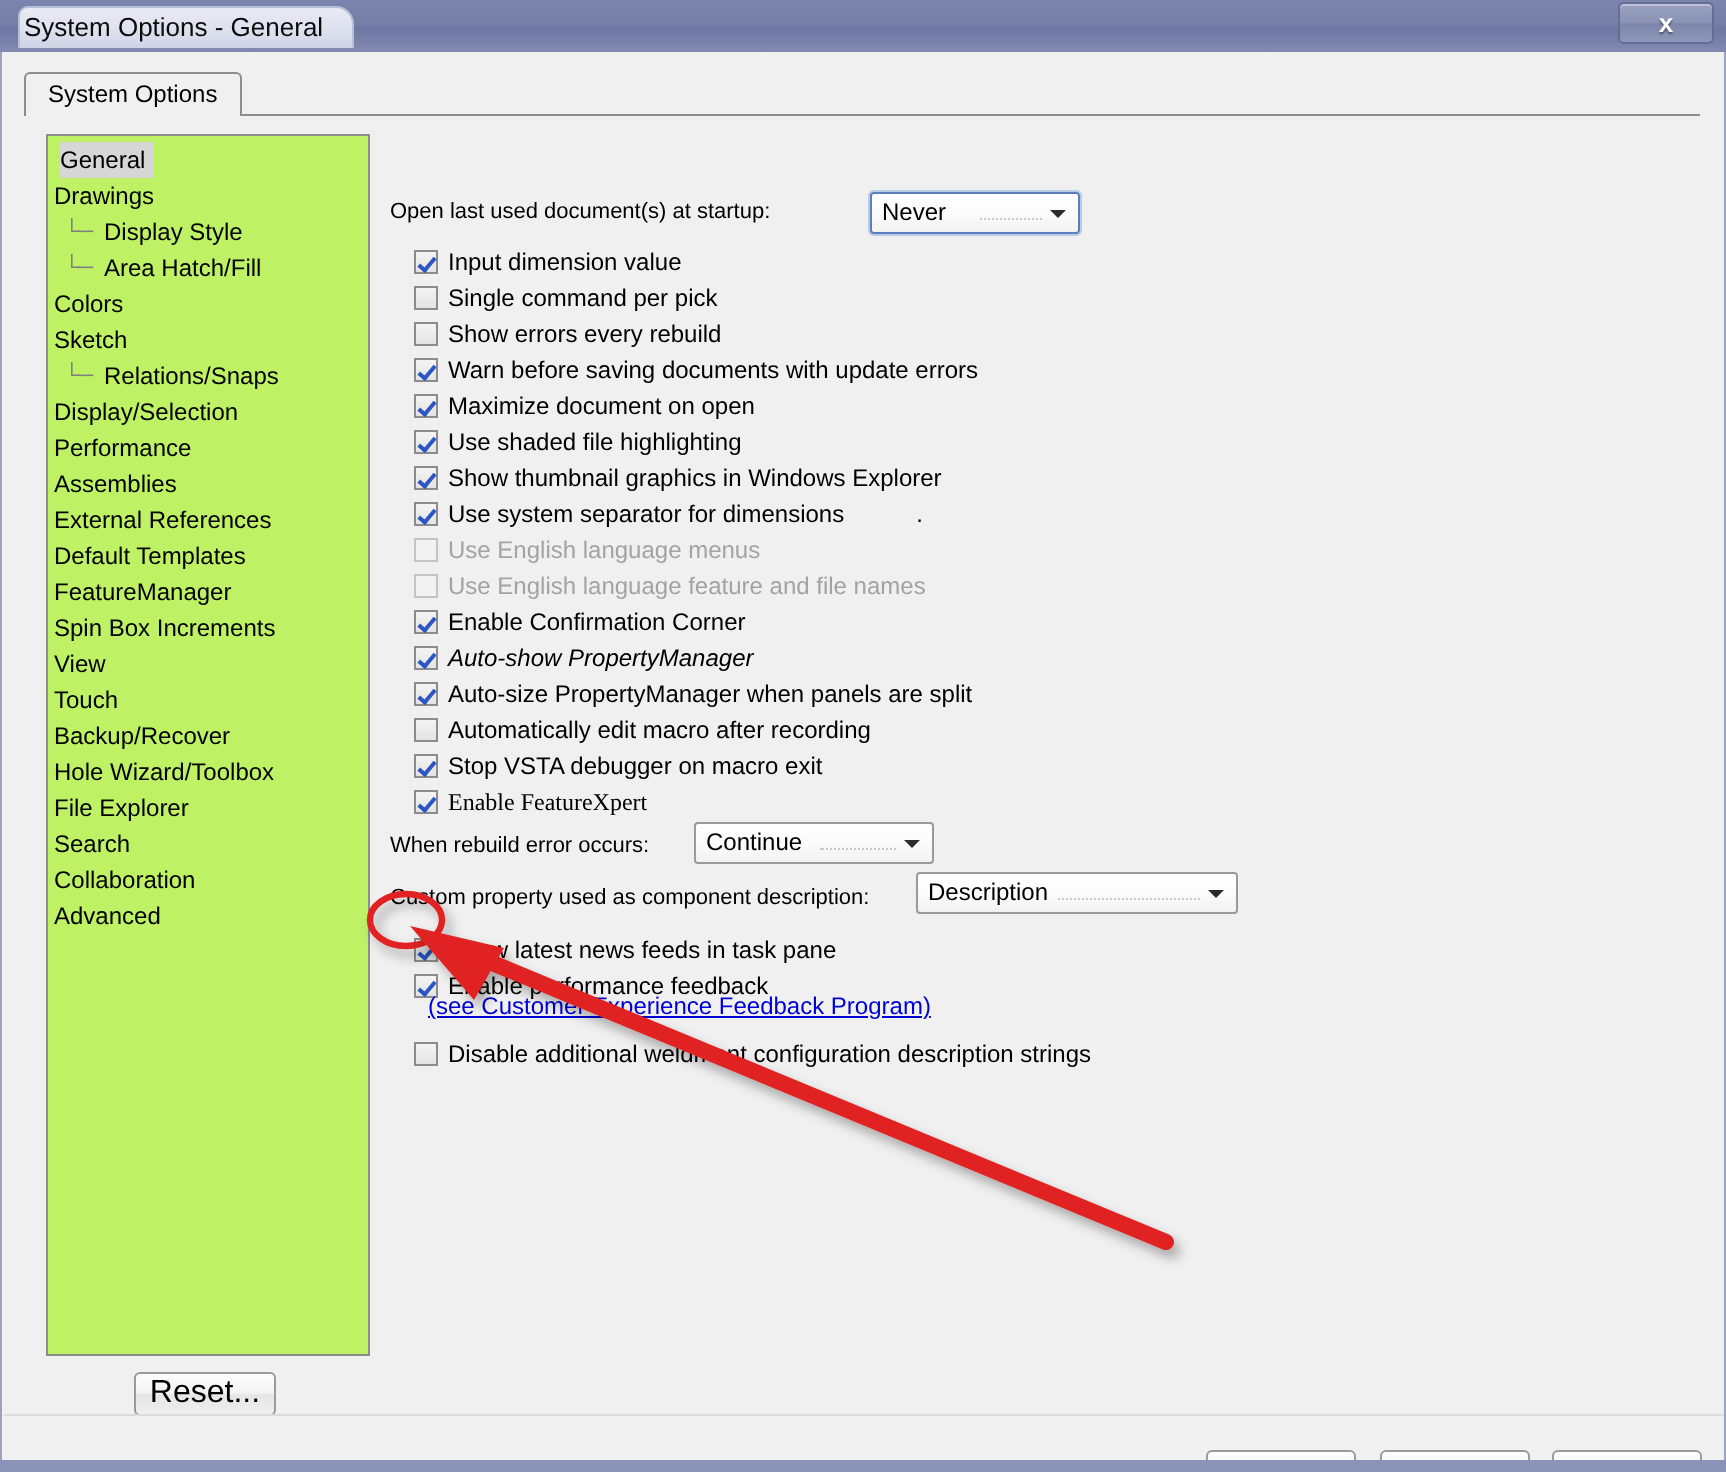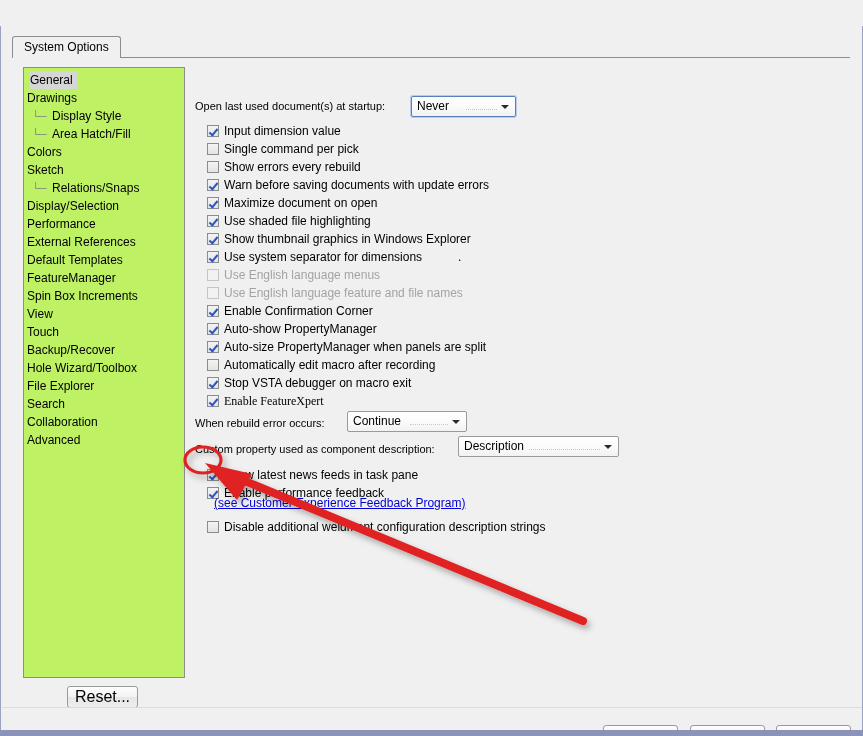--- a/index.html
+++ b/index.html
@@ -254,20 +254,21 @@
     box-sizing: border-box;
     background: linear-gradient(to bottom, #ffffff 0%, #fbfbfb 50%, #f2f2f2 100%);
     border: 1px solid #9a9a9a;
     border-radius: 2px;
     font-size: 12px;
     cursor: pointer;
   }
   .combo.focused {
     border: 1px solid #5a7fbd;
     box-shadow: 0 0 0 1px #b9cbe6;
+    margin-left: 24px;
   }
   .combo .combo-text {
     position: absolute;
     left: 5px;
     top: 0;
     height: 19px;
     line-height: 19px;
     white-space: nowrap;
   }
   .combo .combo-arrow {
@@ -341,39 +342,46 @@
     left: 0; top: 0;
     width: 863px; height: 736px;
     pointer-events: none;
   }
 </style>
 </head>
 <body>
 
 <div id="window">
 
+  <div id="titlebar">
+    <div id="title-caption">System Options - General</div>
+    <div id="close-button">
+      <span>x</span>
+    </div>
+  </div>
 
   <div id="client">
 
     <div id="tabstrip">
       <div id="tab-underline"></div>
       <div id="tab-system-options">System Options</div>
       <div id="tab-underline-mask"></div>
     </div>
 
     <div id="sidebar">
         <div class="side-item"><span class="side-item selected">General</span></div>
         <div class="side-item"><span>Drawings</span></div>
         <div class="side-item child"><span class="tree-glyph">└─</span><span class="child-label">Display Style</span></div>
         <div class="side-item child"><span class="tree-glyph">└─</span><span class="child-label">Area Hatch/Fill</span></div>
         <div class="side-item"><span>Colors</span></div>
         <div class="side-item"><span>Sketch</span></div>
         <div class="side-item child"><span class="tree-glyph">└─</span><span class="child-label">Relations/Snaps</span></div>
         <div class="side-item"><span>Display/Selection</span></div>
         <div class="side-item"><span>Performance</span></div>
+        <div class="side-item"><span>Assemblies</span></div>
         <div class="side-item"><span>External References</span></div>
         <div class="side-item"><span>Default Templates</span></div>
         <div class="side-item"><span>FeatureManager</span></div>
         <div class="side-item"><span>Spin Box Increments</span></div>
         <div class="side-item"><span>View</span></div>
         <div class="side-item"><span>Touch</span></div>
         <div class="side-item"><span>Backup/Recover</span></div>
         <div class="side-item"><span>Hole Wizard/Toolbox</span></div>
         <div class="side-item"><span>File Explorer</span></div>
         <div class="side-item"><span>Search</span></div>
@@ -397,21 +405,21 @@
           <div class="opt-row" style="top: 43px;"><span class="cb"></span><span class="opt-label">Single command per pick</span></div>
           <div class="opt-row" style="top: 61px;"><span class="cb"></span><span class="opt-label">Show errors every rebuild</span></div>
           <div class="opt-row" style="top: 79px;"><span class="cb checked"></span><span class="opt-label">Warn before saving documents with update errors</span></div>
           <div class="opt-row" style="top: 97px;"><span class="cb checked"></span><span class="opt-label">Maximize document on open</span></div>
           <div class="opt-row" style="top: 115px;"><span class="cb checked"></span><span class="opt-label">Use shaded file highlighting</span></div>
           <div class="opt-row" style="top: 133px;"><span class="cb checked"></span><span class="opt-label">Show thumbnail graphics in Windows Explorer</span></div>
           <div class="opt-row" style="top: 151px;"><span class="cb checked"></span><span class="opt-label">Use system separator for dimensions</span><span style="margin-left: 36px;">.</span></div>
           <div class="opt-row disabled" style="top: 169px;"><span class="cb disabled"></span><span class="opt-label">Use English language menus</span></div>
           <div class="opt-row disabled" style="top: 187px;"><span class="cb disabled"></span><span class="opt-label">Use English language feature and file names</span></div>
           <div class="opt-row" style="top: 205px;"><span class="cb checked"></span><span class="opt-label">Enable Confirmation Corner</span></div>
-          <div class="opt-row" style="top: 223px;"><span class="cb checked"></span><span class="opt-label">Auto-show PropertyManager</span></div>
+          <div class="opt-row" style="top: 223px; font-style: italic;"><span class="cb checked"></span><span class="opt-label">Auto-show PropertyManager</span></div>
           <div class="opt-row" style="top: 241px;"><span class="cb checked"></span><span class="opt-label">Auto-size PropertyManager when panels are split</span></div>
           <div class="opt-row" style="top: 259px;"><span class="cb"></span><span class="opt-label">Automatically edit macro after recording</span></div>
           <div class="opt-row" style="top: 277px;"><span class="cb checked"></span><span class="opt-label">Stop VSTA debugger on macro exit</span></div>
           <div class="opt-row" style="top: 295px; font-family: Liberation Serif, serif;"><span class="cb checked"></span><span class="opt-label">Enable FeatureXpert</span></div>
         </div>
 
       <div class="field-label" style="left:0; top:317px;">When rebuild error occurs:</div>
       <div class="combo" style="left:152px; top:314px; width:120px;">
         <span class="combo-text">Continue</span>
         <span class="combo-dots" style="left:62px;"></span>

